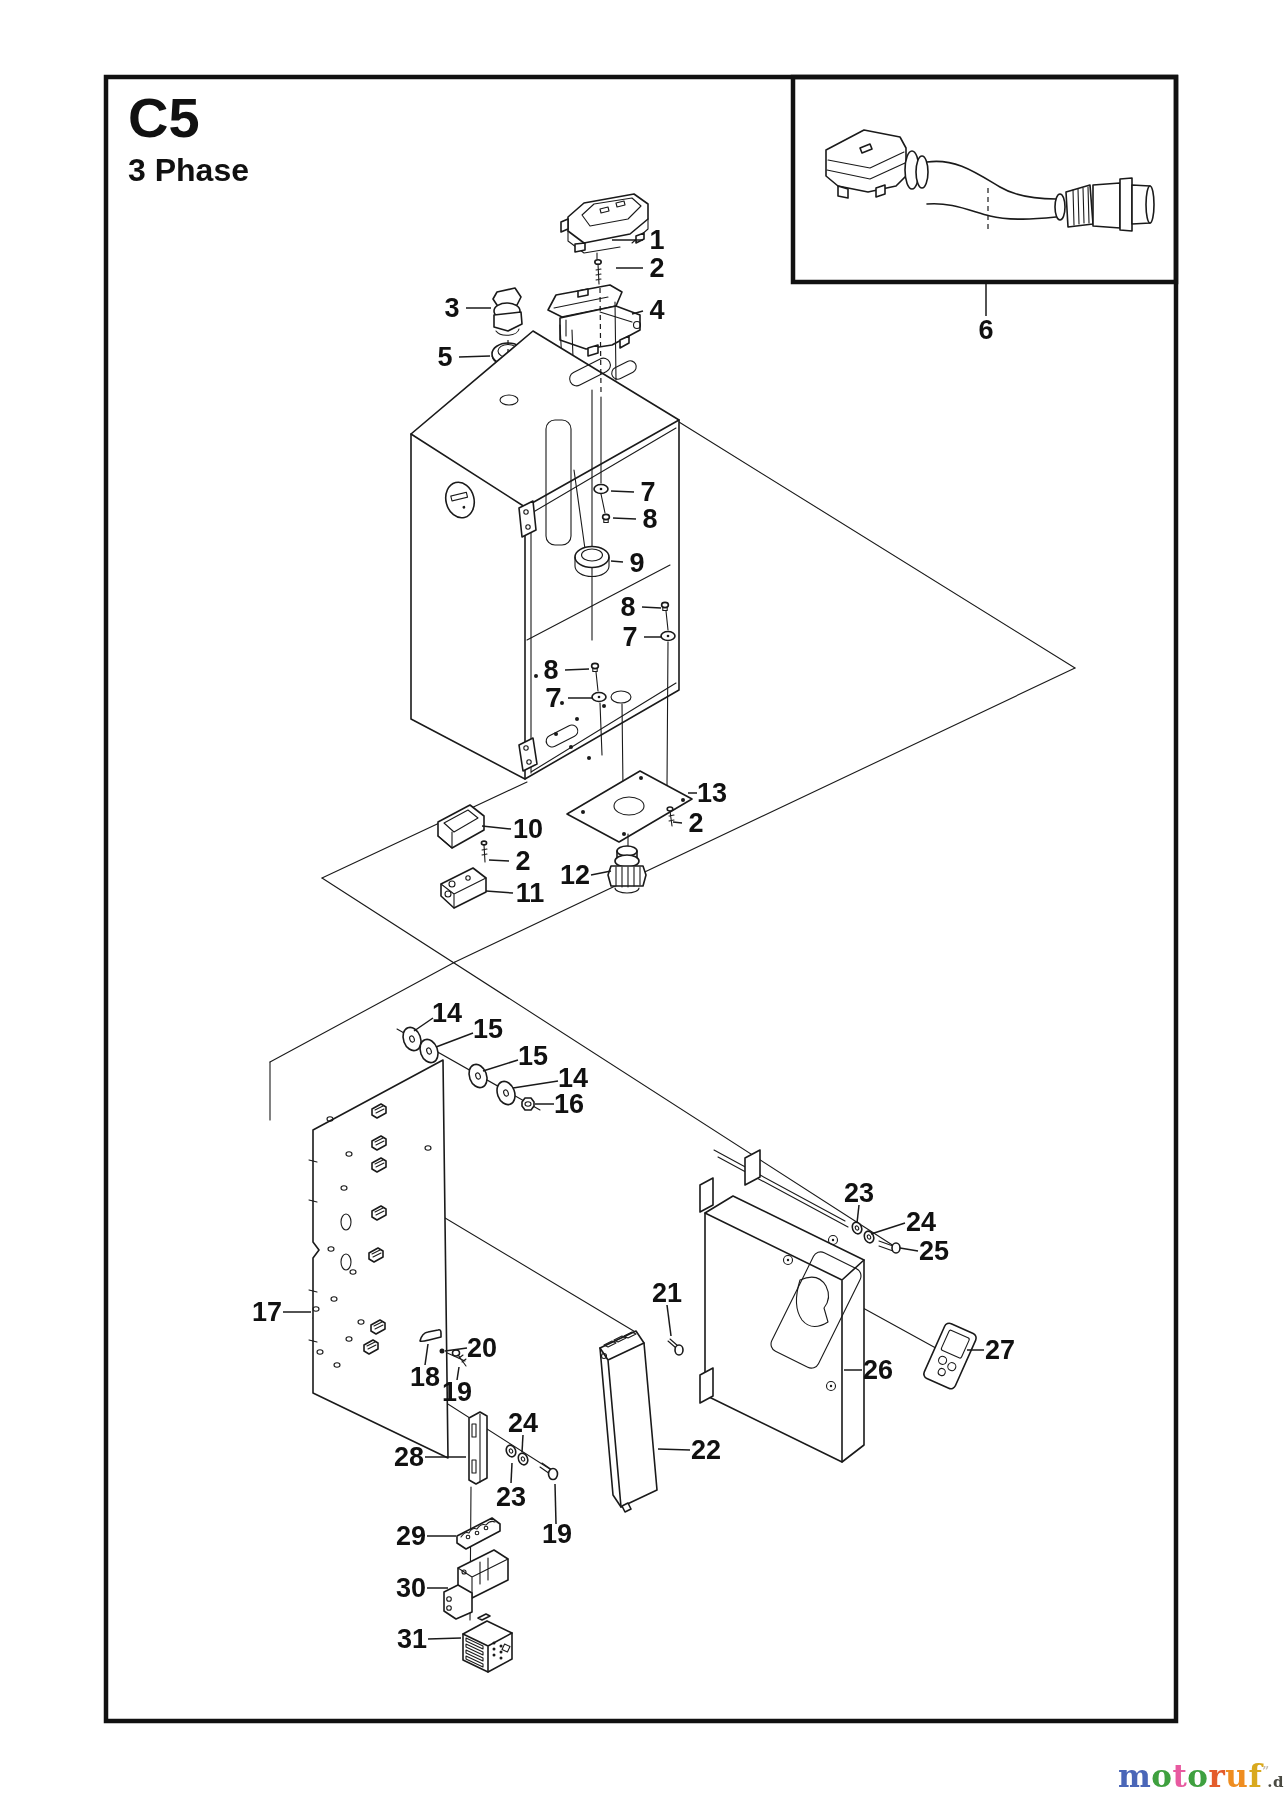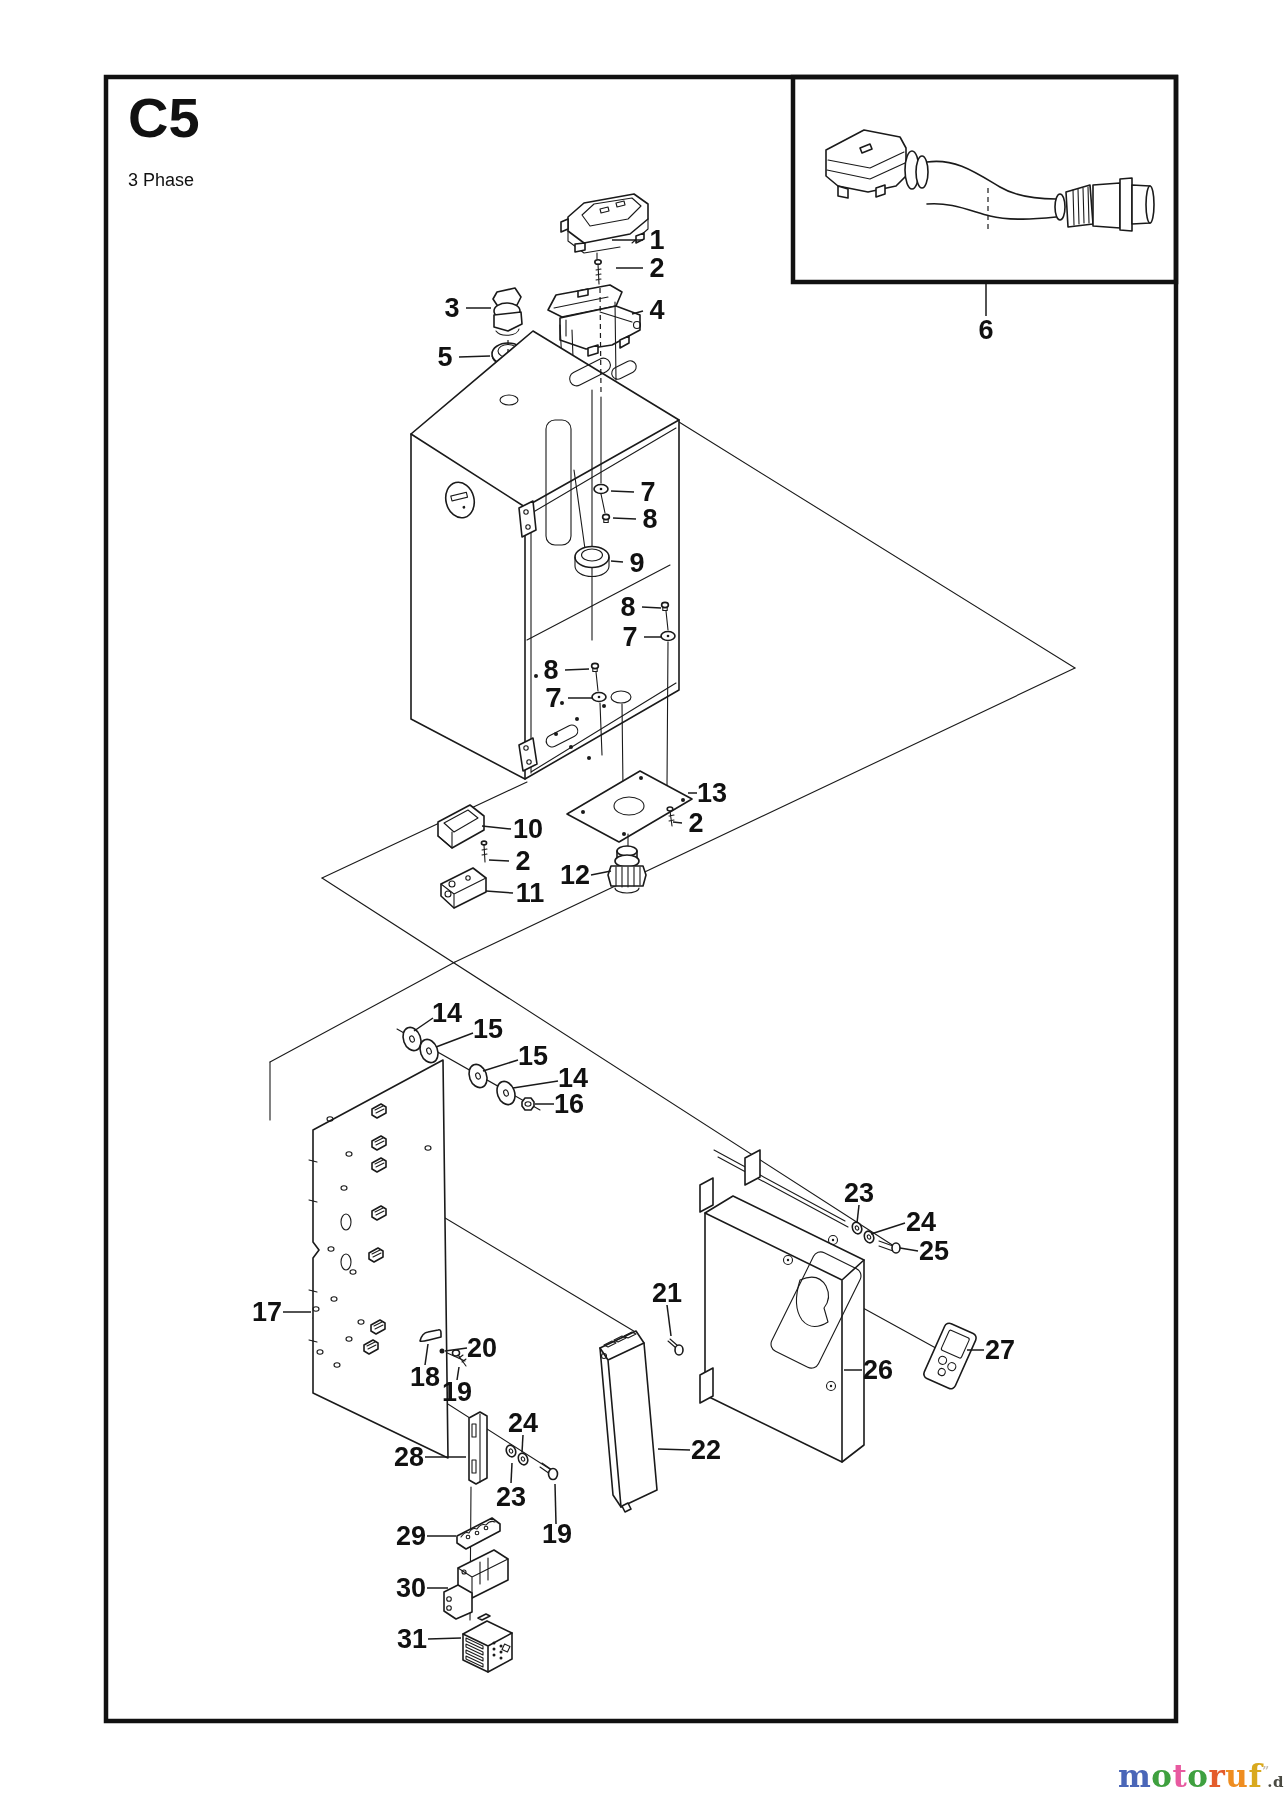--- a/index.html
+++ b/index.html
@@ -11,21 +11,21 @@
   .fw{fill:#ffffff;stroke:#1a1a1a;stroke-width:1.6;stroke-linejoin:round;stroke-linecap:round;}
   .tn{fill:none;stroke:#1a1a1a;stroke-width:1.1;stroke-linejoin:round;stroke-linecap:round;}
   .dsh{fill:none;stroke:#1a1a1a;stroke-width:1.2;stroke-dasharray:5 4;}
   .leader{stroke:#1a1a1a;stroke-width:1.5;fill:none;}
   .dot{fill:#1a1a1a;stroke:none;}
   .callout{font-family:"Liberation Sans",sans-serif;font-size:27px;font-weight:bold;fill:#111;
            text-anchor:middle;dominant-baseline:central;}
   .frame{fill:none;stroke:#111;stroke-width:4.5;}
   
   .title{position:absolute;left:128px;top:90px;font-size:56px;font-weight:bold;line-height:1;text-align:center;}
-  .subtitle{position:absolute;left:128px;top:171px;font-size:18px;font-weight:normal;line-height:1;}
+  .subtitle{position:absolute;left:128px;top:154px;font-size:32px;font-weight:bold;line-height:1;}
   .watermark{position:absolute;left:1118px;top:1758px;font-family:"DejaVu Serif",serif;
              font-size:31px;font-weight:bold;letter-spacing:.5px;white-space:nowrap;}
   .watermark .de{font-size:15px;color:#4a4a42;font-weight:bold;}
   .wm-sup{font-size:12px;vertical-align:super;letter-spacing:-2px;}
 </style>
 </head>
 <body>
 
 <div class="page">
 

